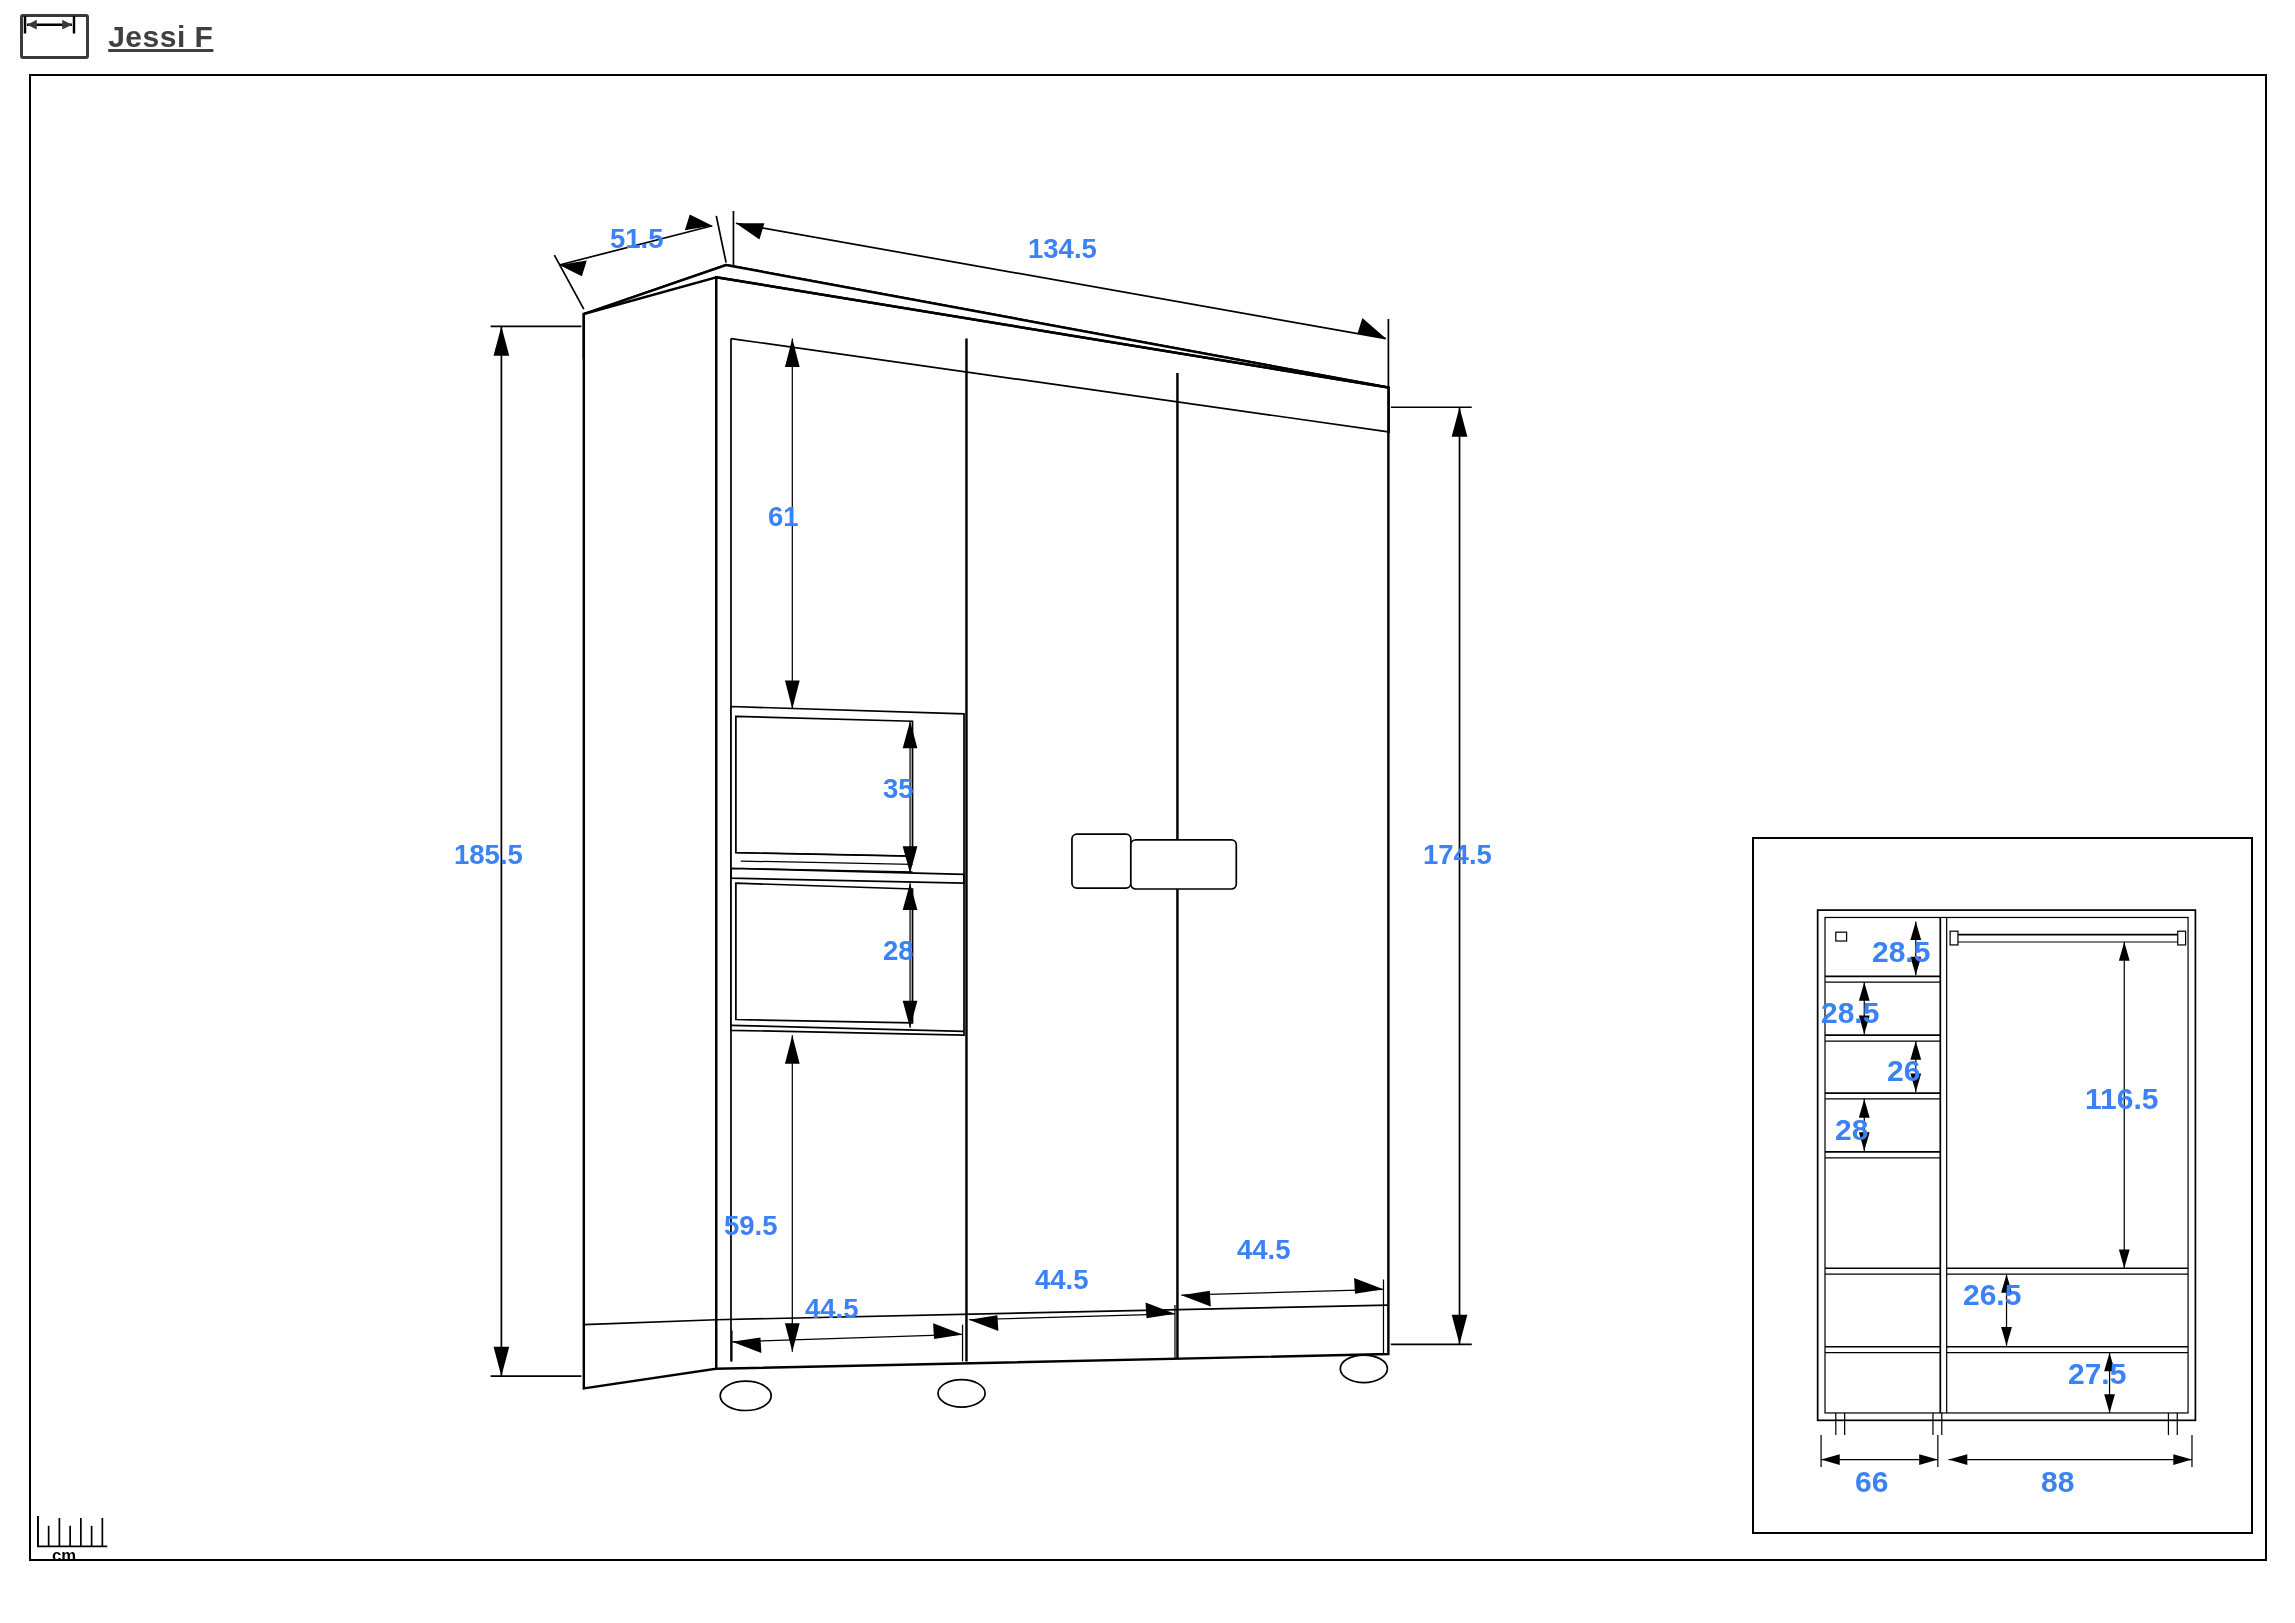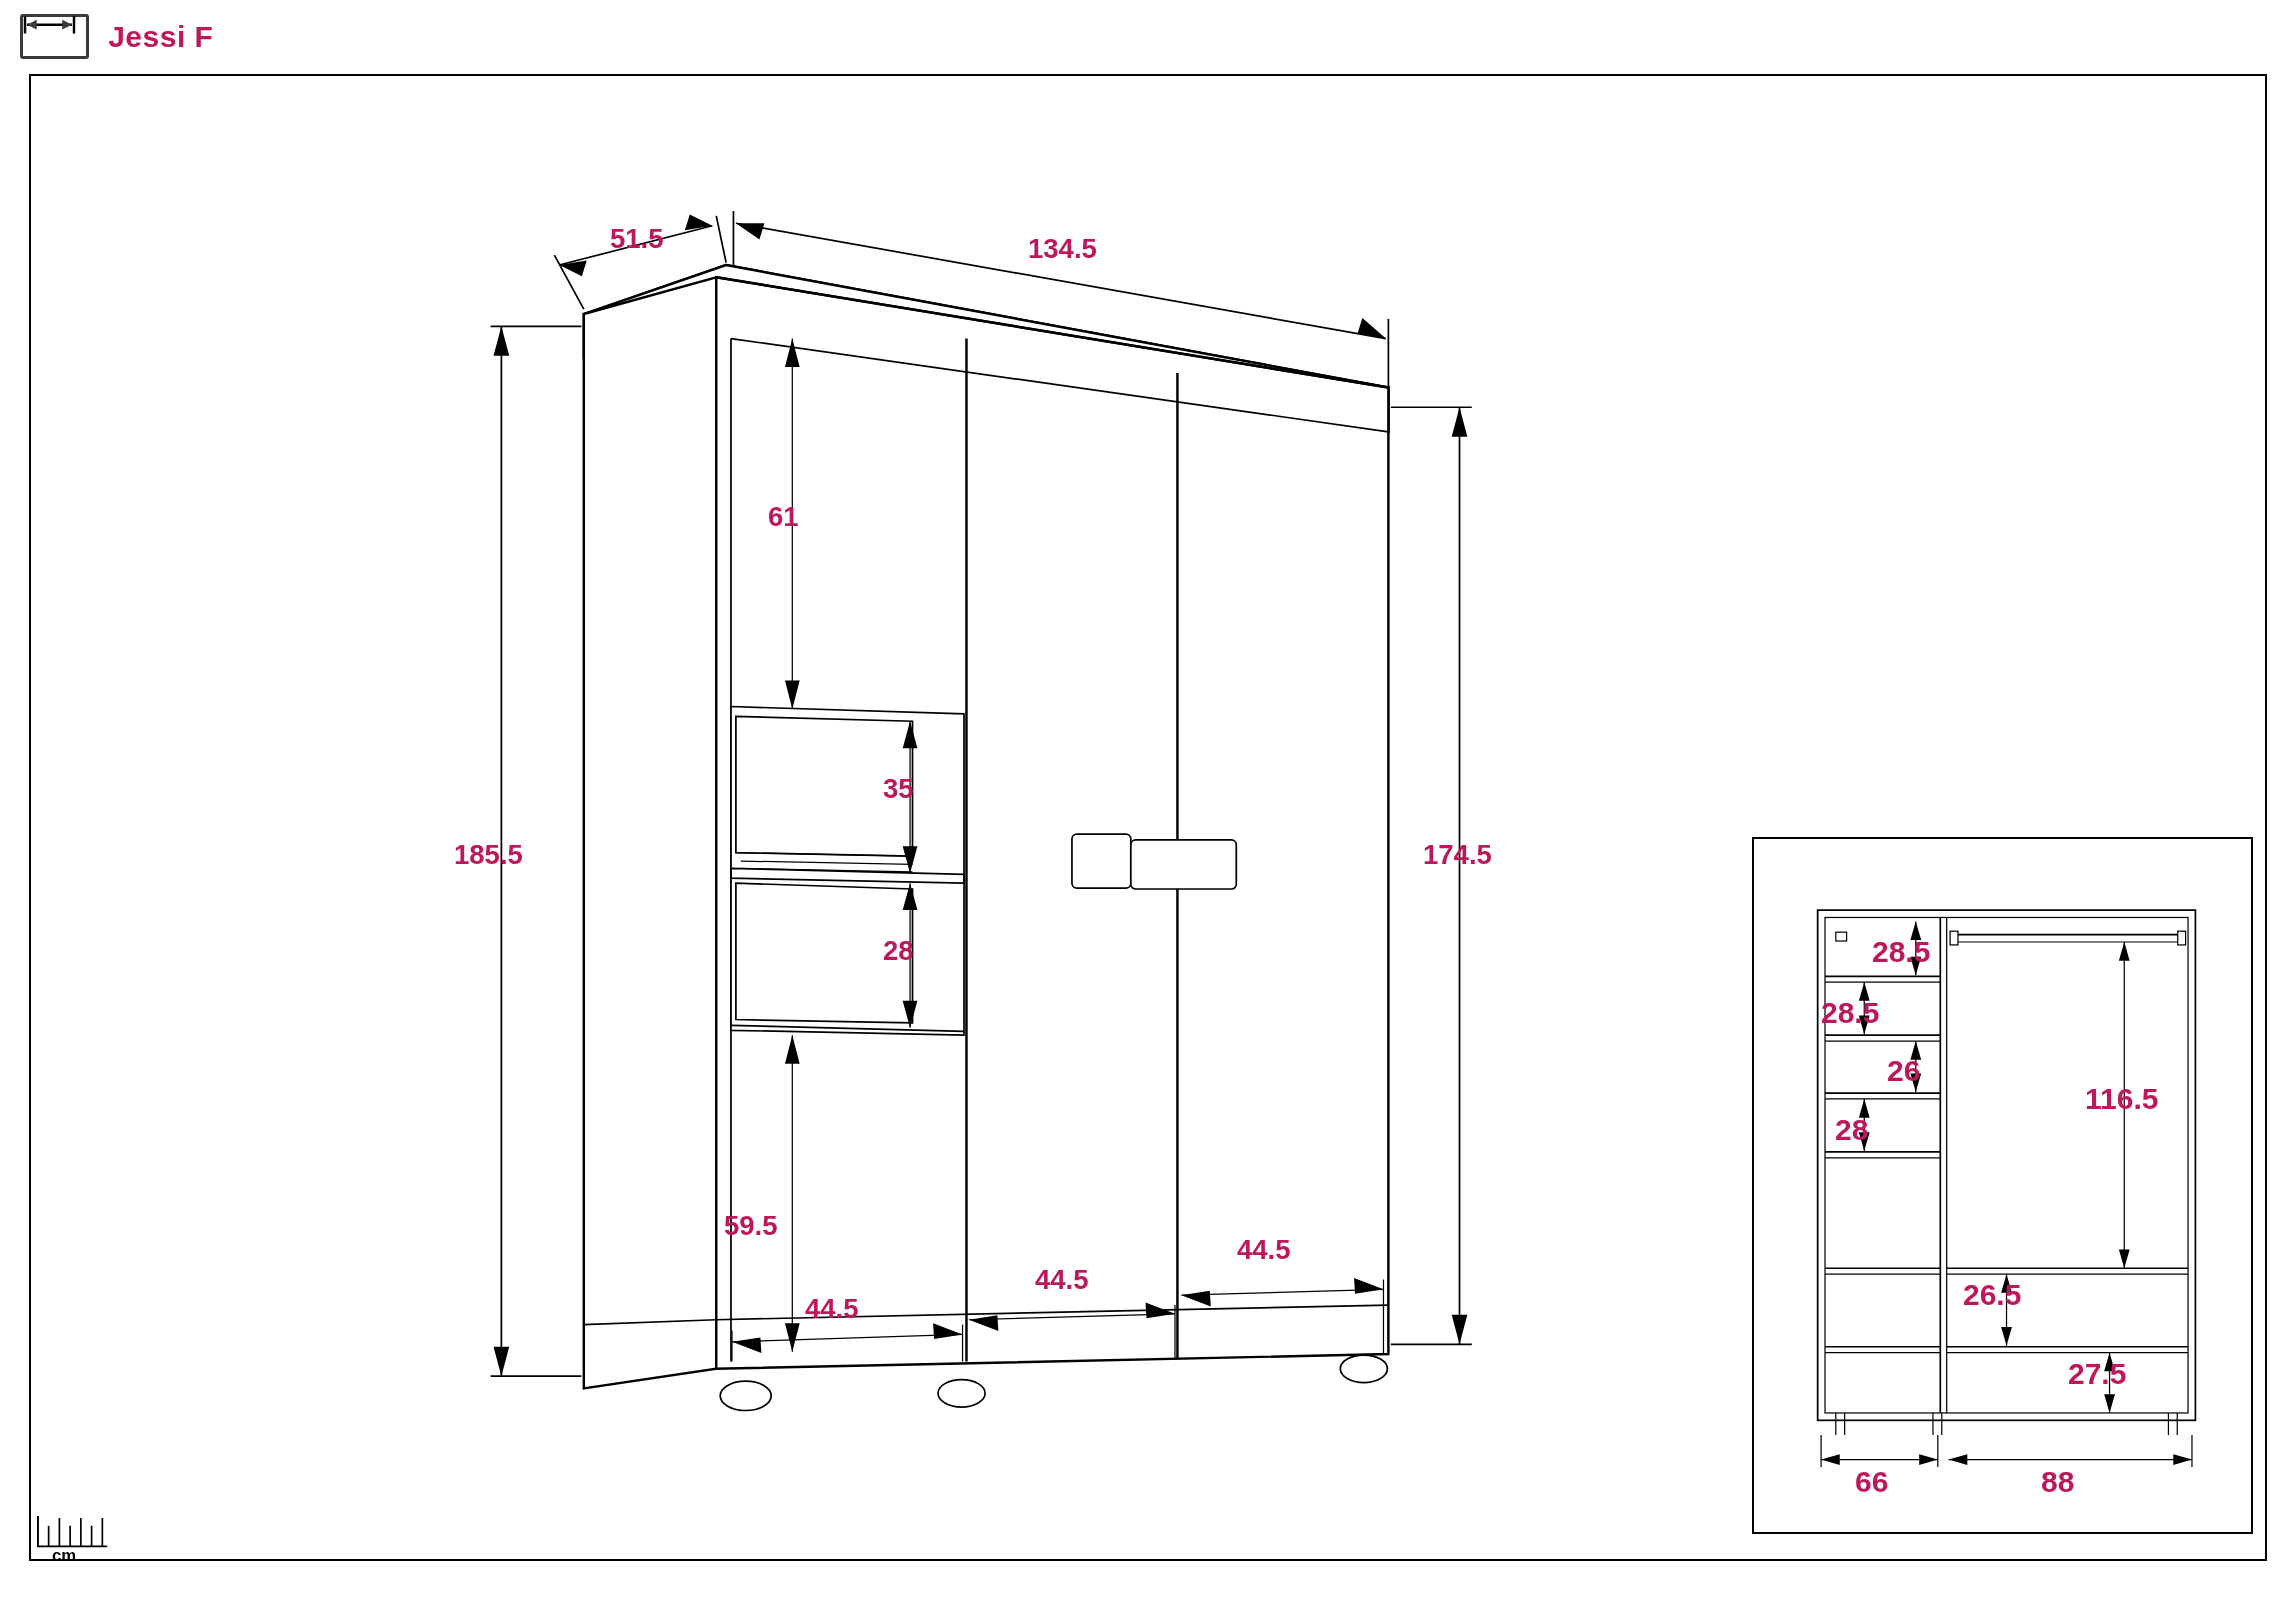--- a/index.html
+++ b/index.html
@@ -33,22 +33,23 @@
     border: 3.4px solid #3a3a3a;
     border-radius: 2.9px;
     display: flex;
     align-items: center;
     justify-content: center;
     box-sizing: border-box;
   }
   .header-title {
     font-size: 30px;
     font-weight: bold;
-    color: #be185d;
+    color: #404040;
     letter-spacing: 0.5px;
+    text-decoration: underline;
   }
   
   .frame {
     position: absolute;
     left: 29.4px;
     top: 74px;
     width: 2238px;
     height: 1487px;
     border: 2px solid #000;
     box-sizing: border-box;
@@ -78,21 +79,21 @@
     top: 35px;
     font-size: 16.7px;
     font-weight: bold;
     color: #000;
   }
   
   .dim {
     position: absolute;
     font-size: 27.5px;
     font-weight: bold;
-    color: #be185d;
+    color: #3b82f6;
     white-space: nowrap;
   }
   .dim.small {
     font-size: 30px;
   }
   svg {
     position: absolute;
     left: 0;
     top: 0;
     overflow: visible;

